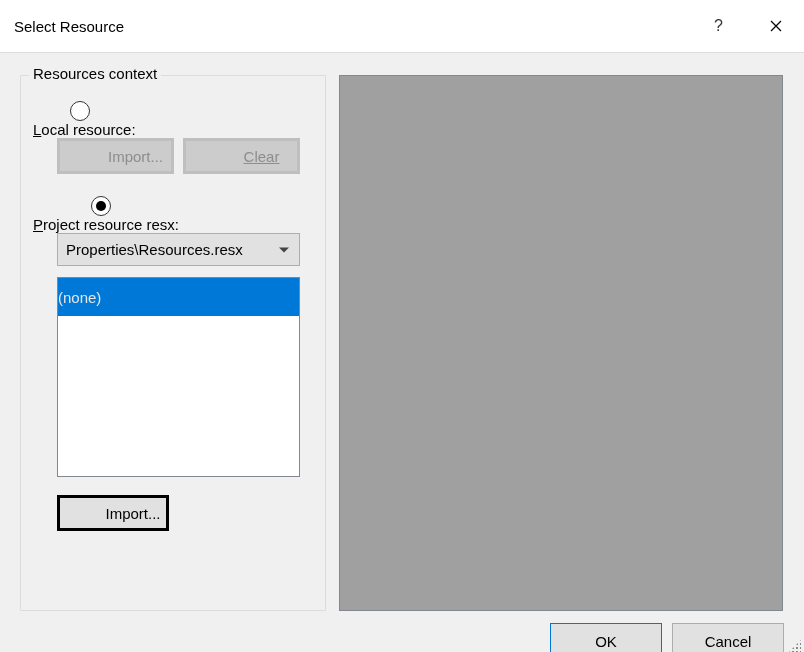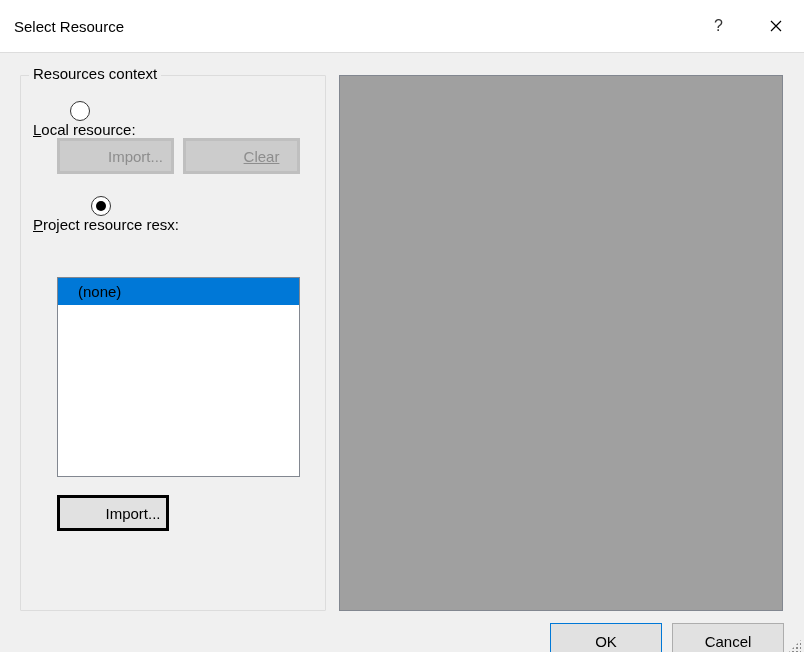--- a/index.html
+++ b/index.html
@@ -104,24 +104,24 @@
     border-top: 5px solid #444;
   }
   .listbox {
     position: absolute;
     left: 36px; top: 201px;
     width: 243px; height: 200px;
     background: #fff;
     border: 1px solid #828790;
   }
   .listitem {
-    height: 27px;
+    height: 38px;
     background: #0078d7;
-    color: #000000;
-    padding-left: 20px;
+    color: #e5e5e5;
+    padding-left: 0;
     display: flex; align-items: center;
     font-size: 15px;
   }
   .import2 {
     position: absolute;
     left: 36px; top: 419px;
   }
   .preview {
     position: absolute;
     left: 339px; top: 22px;
@@ -195,20 +195,24 @@
         </div>
     </div>
 
     <div class="radio-row row-project">
       <span class="radio-outer">
           <span class="radio-inner"></span>
         </span>
       <span class="radio-label"><span class="ul">P</span><span>roject resource resx:</span></span>
     </div>
 
+    <div class="combo">
+      <span>Properties\Resources.resx</span>
+      <span class="chev"></span>
+    </div>
 
     <div class="listbox">
       <div class="listitem">
           <span>(none)</span>
         </div>
     </div>
 
     <div class="btn w112 import2">
         <span>Import...</span>
       </div>

